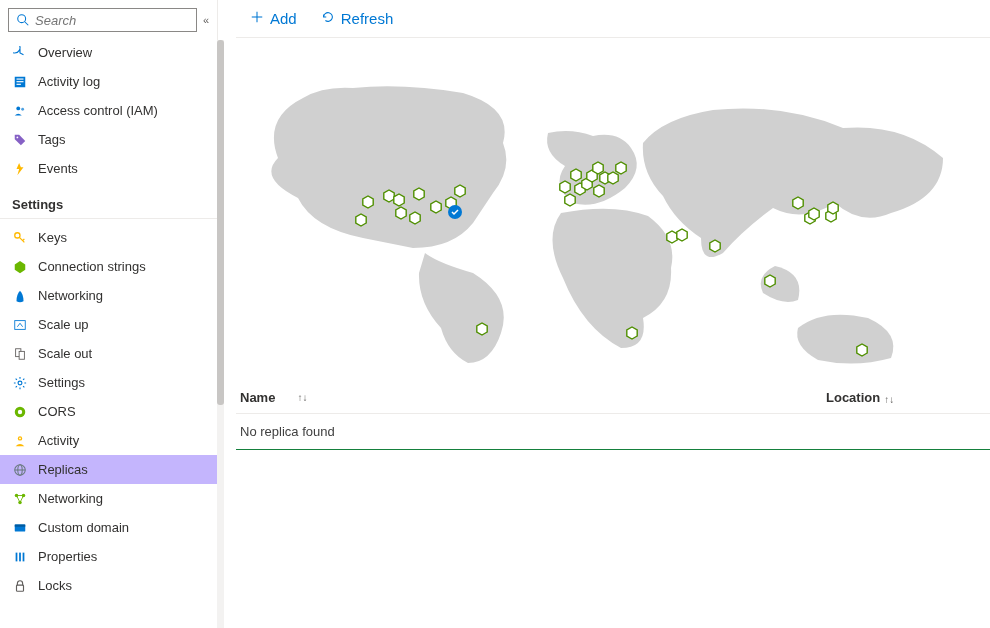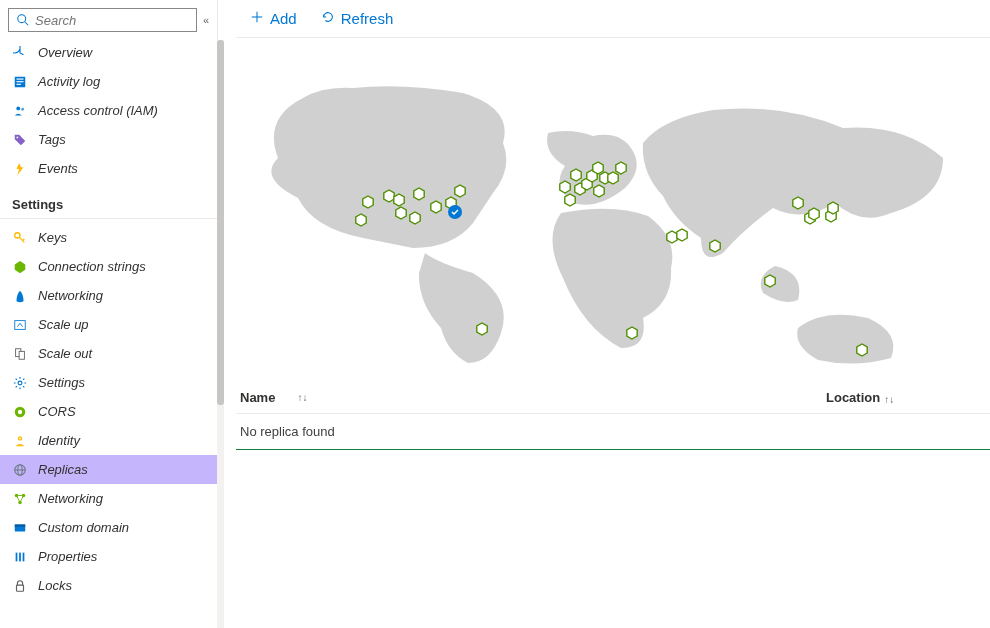--- a/index.html
+++ b/index.html
@@ -61,21 +61,21 @@
     }
     .nav-item.active { background: #c4b5fd; }
     .nav-icon {
       width: 16px;
       height: 16px;
       display: flex;
       align-items: center;
       justify-content: center;
       flex-shrink: 0;
     }
-    .nav-label { color: #323130; font-style: italic; }
+    .nav-label { color: #323130; }
     .section-header {
       font-weight: 600;
       color: #323130;
       padding: 14px 12px 6px 12px;
       border-bottom: 1px solid #edebe9;
       margin-bottom: 4px;
     }
     .scrollbar-track {
       position: absolute;
       right: -7px;
@@ -264,21 +264,21 @@
         <span class="nav-label">CORS</span>
       </div>
       <div class="nav-item">
         <span class="nav-icon">
           <svg width="14" height="14" viewBox="0 0 16 16">
             <circle cx="8" cy="5" r="2.5" fill="#ffb900"></circle>
             <circle cx="8" cy="5" r="1" fill="#fff"></circle>
             <path d="M3 14 q5 -5 10 0" fill="#ffb900"></path>
           </svg>
         </span>
-        <span class="nav-label">Identity</span>
+        <span class="nav-label">Activity</span>
       </div>
       <div class="nav-item active">
         <span class="nav-icon">
           <svg width="14" height="14" viewBox="0 0 16 16">
             <circle cx="8" cy="8" r="6" fill="none" stroke="#69797e" stroke-width="1.2"></circle>
             <ellipse cx="8" cy="8" rx="2.5" ry="6" fill="none" stroke="#69797e" stroke-width="1.2"></ellipse>
             <line x1="2" y1="8" x2="14" y2="8" stroke="#69797e" stroke-width="1.2"></line>
           </svg>
         </span>
         <span class="nav-label">Replicas</span>

